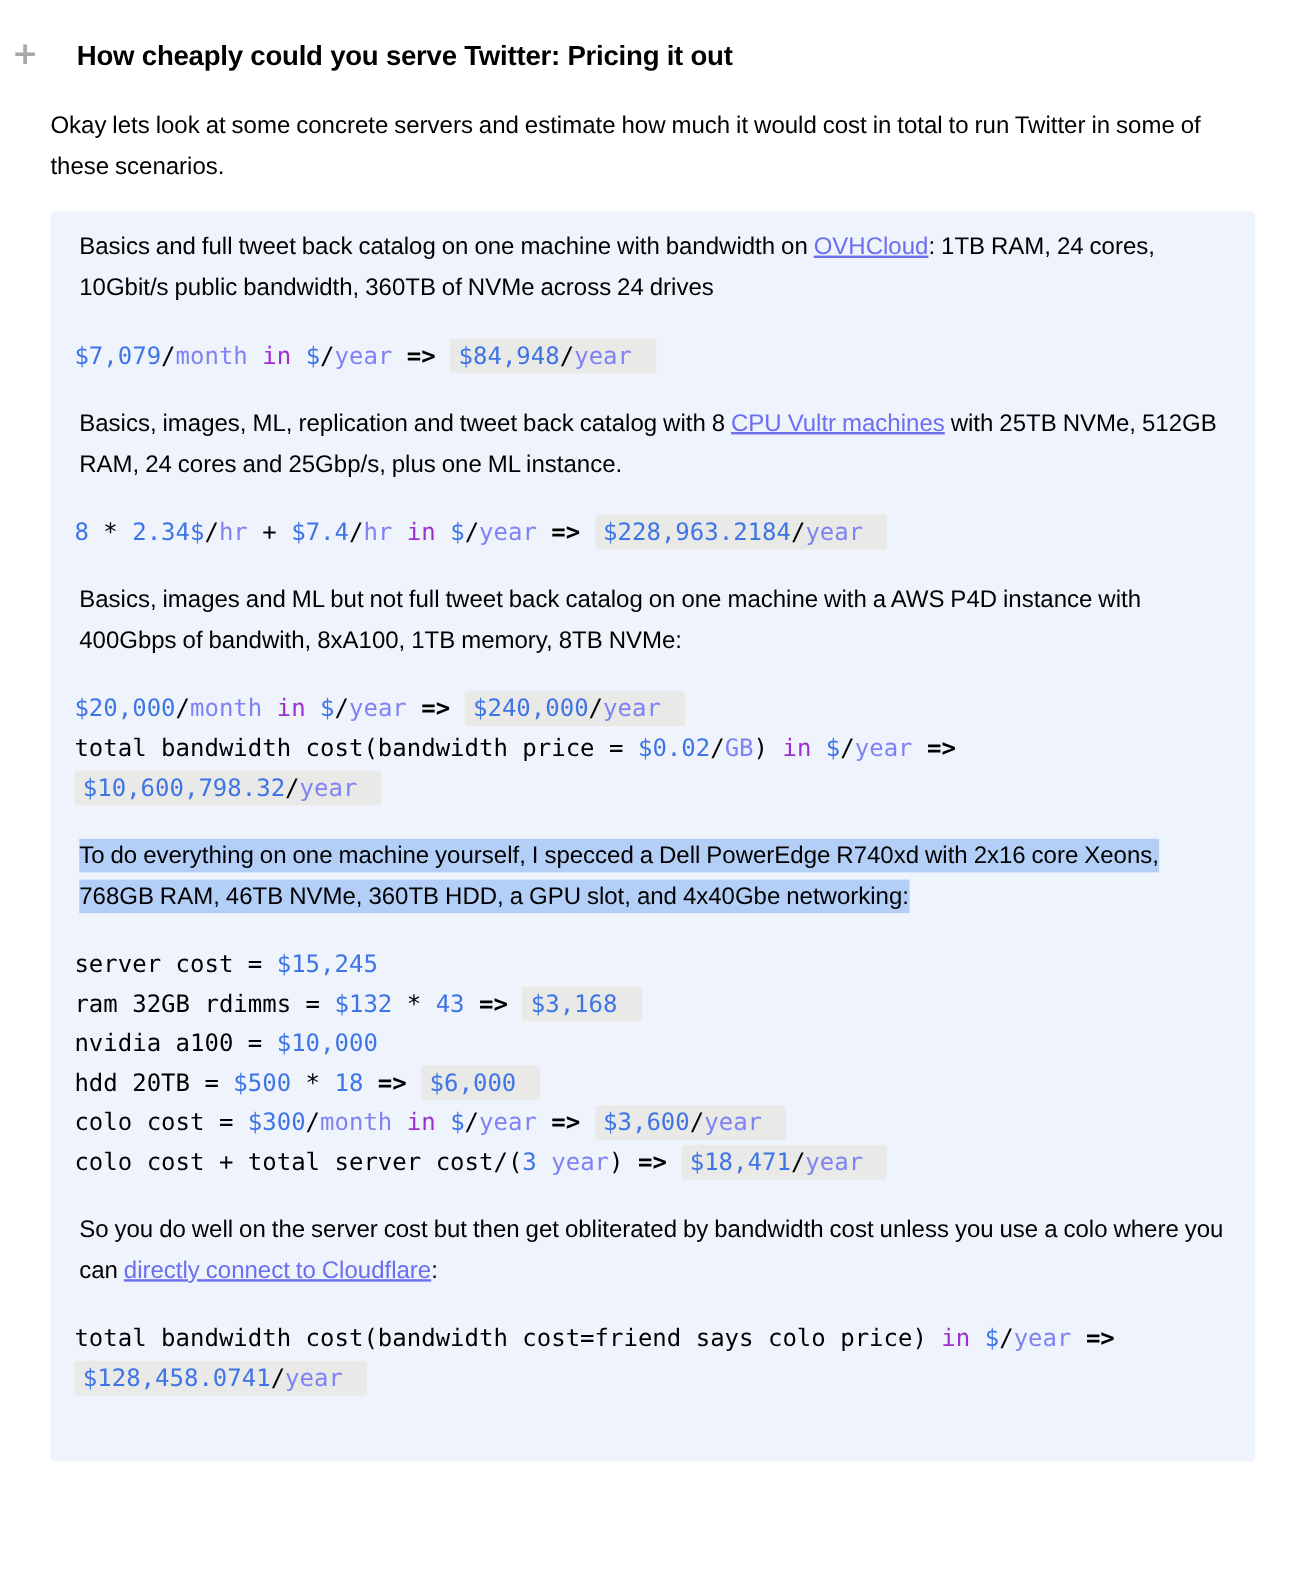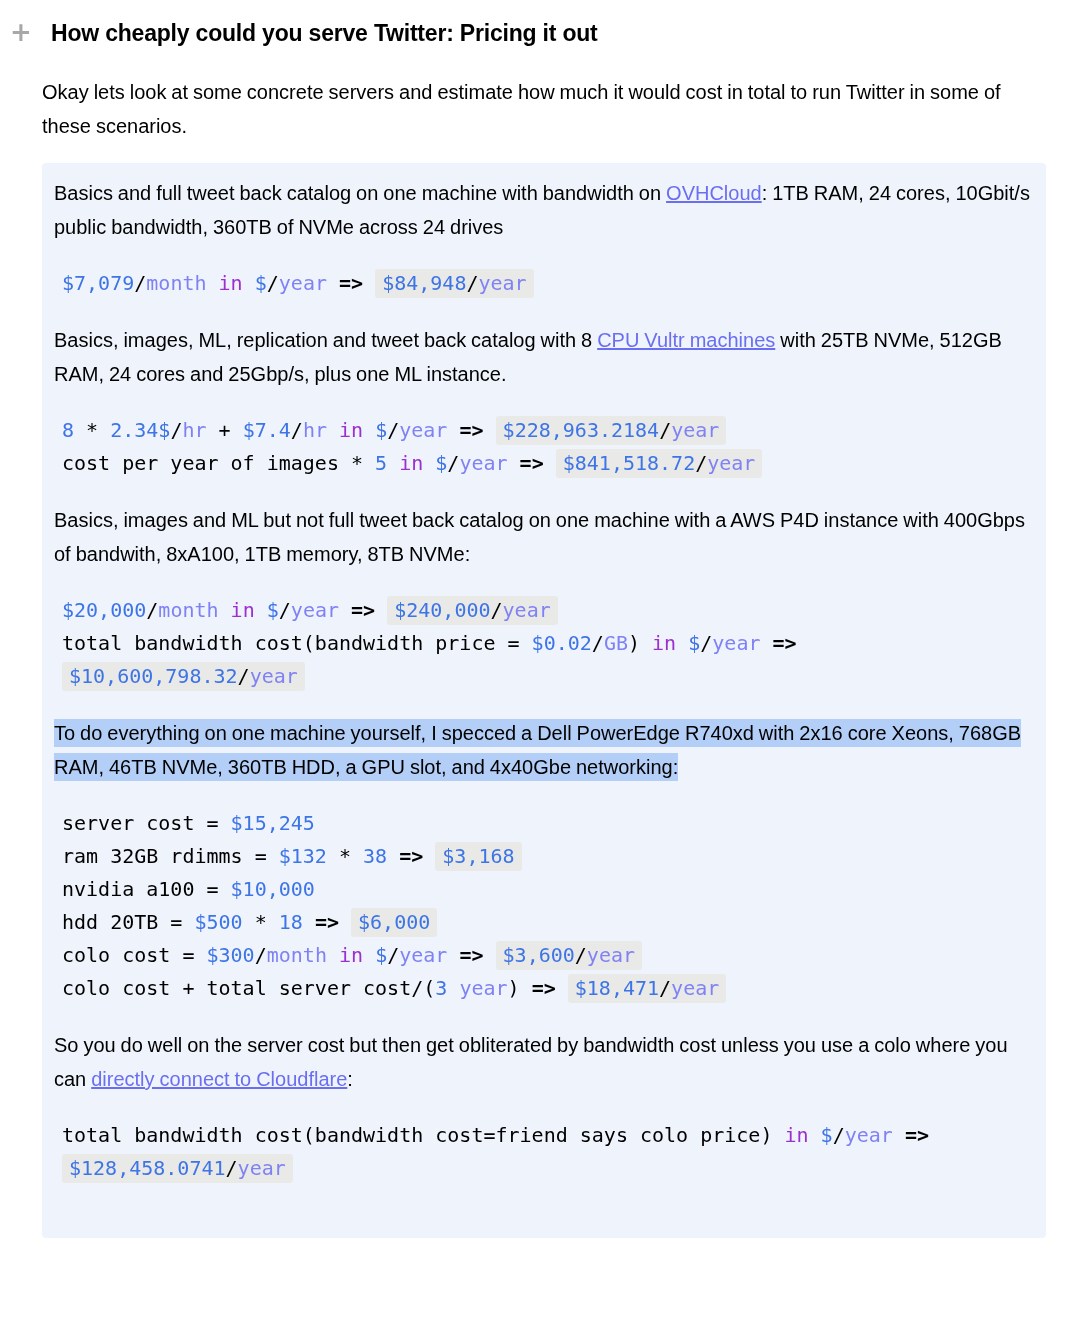--- a/index.html
+++ b/index.html
@@ -19,37 +19,37 @@
     width:1080px;height:1321px;overflow:hidden;background:#ffffff;
     font-family:"Liberation Sans",sans-serif;color:var(--text);
   }
   .doc{padding:14px 34px 0 42px;}
   .heading-row{position:relative;padding-left:6px;}
   .plus{
     position:absolute;left:-32px;top:2px;color:var(--plus);
     font-size:26px;line-height:26px;font-weight:bold;cursor:pointer;
     font-family:"DejaVu Sans",sans-serif;
   }
-  .title{font-size:23px;line-height:32px;font-weight:bold;margin:3px;letter-spacing:-0.2px;}
+  .title{font-size:23px;line-height:32px;font-weight:bold;margin:16px;letter-spacing:-0.2px;}
   .intro{font-size:20px;line-height:34px;margin:26px 0 20px 0;word-spacing:-0.6px;}
   .panel{background:var(--panel-bg);border-radius:4px;padding:13px 12px 30px 12px;}
   .panel > :first-child{margin-top:0;}
-  .ppara{font-size:20px;line-height:34px;margin:23px 0;word-spacing:-0.6px;}
+  .ppara{font-size:20px;line-height:34px;margin:23px 12px;word-spacing:-0.6px;}
   .codeblock{
     margin:23px 0 23px 8px;
     font-family:"DejaVu Sans Mono",monospace;
     font-size:20px;line-height:33px;
   }
   .code-line{white-space:pre-wrap;}
   .tok-num{color:var(--num);text-align:center;}
   .tok-unit{color:var(--unit);}
   .tok-kw{color:var(--kw);}
   .tok-def{font-weight:normal;}
   .tok-arrow{font-weight:bold;}
-  .result{background:var(--result-bg);border-radius:3px;padding:2px 7px 3px 7px;}
+  .result{background:var(--result-bg);border-radius:3px;padding:2px 20px 3px 7px;}
   .plink{color:var(--link);text-decoration:underline;cursor:pointer;}
   .sel{
     background:var(--sel);
     -webkit-box-decoration-break:clone;box-decoration-break:clone;
     padding:3px 0;
   }
 </style>
 </head>
 <body>
 
@@ -60,31 +60,30 @@
   </div>
   <p class="intro">Okay lets look at some concrete servers and estimate how much it would cost in total to run Twitter in some of these scenarios.</p>
   <div class="panel" id="panel">
       <p class="ppara"><span>Basics and full tweet back catalog on one machine with bandwidth on </span><a class="plink">OVHCloud</a><span>: 1TB RAM, 24 cores, 10Gbit/s public bandwidth, 360TB of NVMe across 24 drives</span></p>
       <div class="codeblock">
         <div class="code-line"><span class="tok-num">$7,079</span><span>/</span><span class="tok-unit">month</span><span> </span><span class="tok-kw">in</span><span> </span><span class="tok-num">$</span><span>/</span><span class="tok-unit">year</span><span class="tok-arrow"> =&gt; </span><span class="result"><span class="tok-num">$84,948</span><span>/</span><span class="tok-unit">year</span></span></div>
       </div>
       <p class="ppara"><span>Basics, images, ML, replication and tweet back catalog with 8 </span><a class="plink">CPU Vultr machines</a><span> with 25TB NVMe, 512GB RAM, 24 cores and 25Gbp/s, plus one ML instance.</span></p>
       <div class="codeblock">
         <div class="code-line"><span class="tok-num">8</span><span> * </span><span class="tok-num">2.34$</span><span>/</span><span class="tok-unit">hr</span><span> + </span><span class="tok-num">$7.4</span><span>/</span><span class="tok-unit">hr</span><span> </span><span class="tok-kw">in</span><span> </span><span class="tok-num">$</span><span>/</span><span class="tok-unit">year</span><span class="tok-arrow"> =&gt; </span><span class="result"><span class="tok-num">$228,963.2184</span><span>/</span><span class="tok-unit">year</span></span></div>
-        <div class="code-line"><span>cost per year of images * </span><span class="tok-num">5</span><span> </span><span class="tok-kw">in</span><span> </span><span class="tok-num">$</span><span>/</span><span class="tok-unit">year</span><span class="tok-arrow"> =&gt; </span><span class="result"><span class="tok-num">$841,518.72</span><span>/</span><span class="tok-unit">year</span></span></div>
       </div>
       <p class="ppara"><span>Basics, images and ML but not full tweet back catalog on one machine with a AWS P4D instance with 400Gbps of bandwith, 8xA100, 1TB memory, 8TB NVMe:</span></p>
       <div class="codeblock">
         <div class="code-line"><span class="tok-num">$20,000</span><span>/</span><span class="tok-unit">month</span><span> </span><span class="tok-kw">in</span><span> </span><span class="tok-num">$</span><span>/</span><span class="tok-unit">year</span><span class="tok-arrow"> =&gt; </span><span class="result"><span class="tok-num">$240,000</span><span>/</span><span class="tok-unit">year</span></span></div>
         <div class="code-line"><span>total bandwidth cost(bandwidth price = </span><span class="tok-num">$0.02</span><span>/</span><span class="tok-unit">GB</span><span>) </span><span class="tok-kw">in</span><span> </span><span class="tok-num">$</span><span>/</span><span class="tok-unit">year</span><span class="tok-arrow"> =&gt; </span><span class="result"><span class="tok-num">$10,600,798.32</span><span>/</span><span class="tok-unit">year</span></span></div>
       </div>
       <p class="ppara"><span class="sel"><span>To do everything on one machine yourself, I specced a Dell PowerEdge R740xd with 2x16 core Xeons, 768GB RAM, 46TB NVMe, 360TB HDD, a GPU slot, and 4x40Gbe networking:</span></span></p>
       <div class="codeblock">
         <div class="code-line"><span class="tok-def">server cost</span><span> = </span><span class="tok-num">$15,245</span></div>
-        <div class="code-line"><span class="tok-def">ram 32GB rdimms</span><span> = </span><span class="tok-num">$132</span><span> * </span><span class="tok-num">38</span><span class="tok-arrow"> =&gt; </span><span class="result"><span class="tok-num">$3,168</span></span></div>
+        <div class="code-line"><span class="tok-def">ram 32GB rdimms</span><span> = </span><span class="tok-num">$132</span><span> * </span><span class="tok-num">43</span><span class="tok-arrow"> =&gt; </span><span class="result"><span class="tok-num">$3,168</span></span></div>
         <div class="code-line"><span class="tok-def">nvidia a100</span><span> = </span><span class="tok-num">$10,000</span></div>
         <div class="code-line"><span class="tok-def">hdd 20TB</span><span> = </span><span class="tok-num">$500</span><span> * </span><span class="tok-num">18</span><span class="tok-arrow"> =&gt; </span><span class="result"><span class="tok-num">$6,000</span></span></div>
         <div class="code-line"><span class="tok-def">colo cost</span><span> = </span><span class="tok-num">$300</span><span>/</span><span class="tok-unit">month</span><span> </span><span class="tok-kw">in</span><span> </span><span class="tok-num">$</span><span>/</span><span class="tok-unit">year</span><span class="tok-arrow"> =&gt; </span><span class="result"><span class="tok-num">$3,600</span><span>/</span><span class="tok-unit">year</span></span></div>
         <div class="code-line"><span>colo cost + total server cost/(</span><span class="tok-num">3</span><span> </span><span class="tok-unit">year</span><span>)</span><span class="tok-arrow"> =&gt; </span><span class="result"><span class="tok-num">$18,471</span><span>/</span><span class="tok-unit">year</span></span></div>
       </div>
       <p class="ppara"><span>So you do well on the server cost but then get obliterated by bandwidth cost unless you use a colo where you can </span><a class="plink">directly connect to Cloudflare</a><span>:</span></p>
       <div class="codeblock">
         <div class="code-line"><span>total bandwidth cost(bandwidth cost=friend says colo price) </span><span class="tok-kw">in</span><span> </span><span class="tok-num">$</span><span>/</span><span class="tok-unit">year</span><span class="tok-arrow"> =&gt;</span><span> </span><span class="result"><span class="tok-num">$128,458.0741</span><span>/</span><span class="tok-unit">year</span></span></div>
       </div>
     </div>

